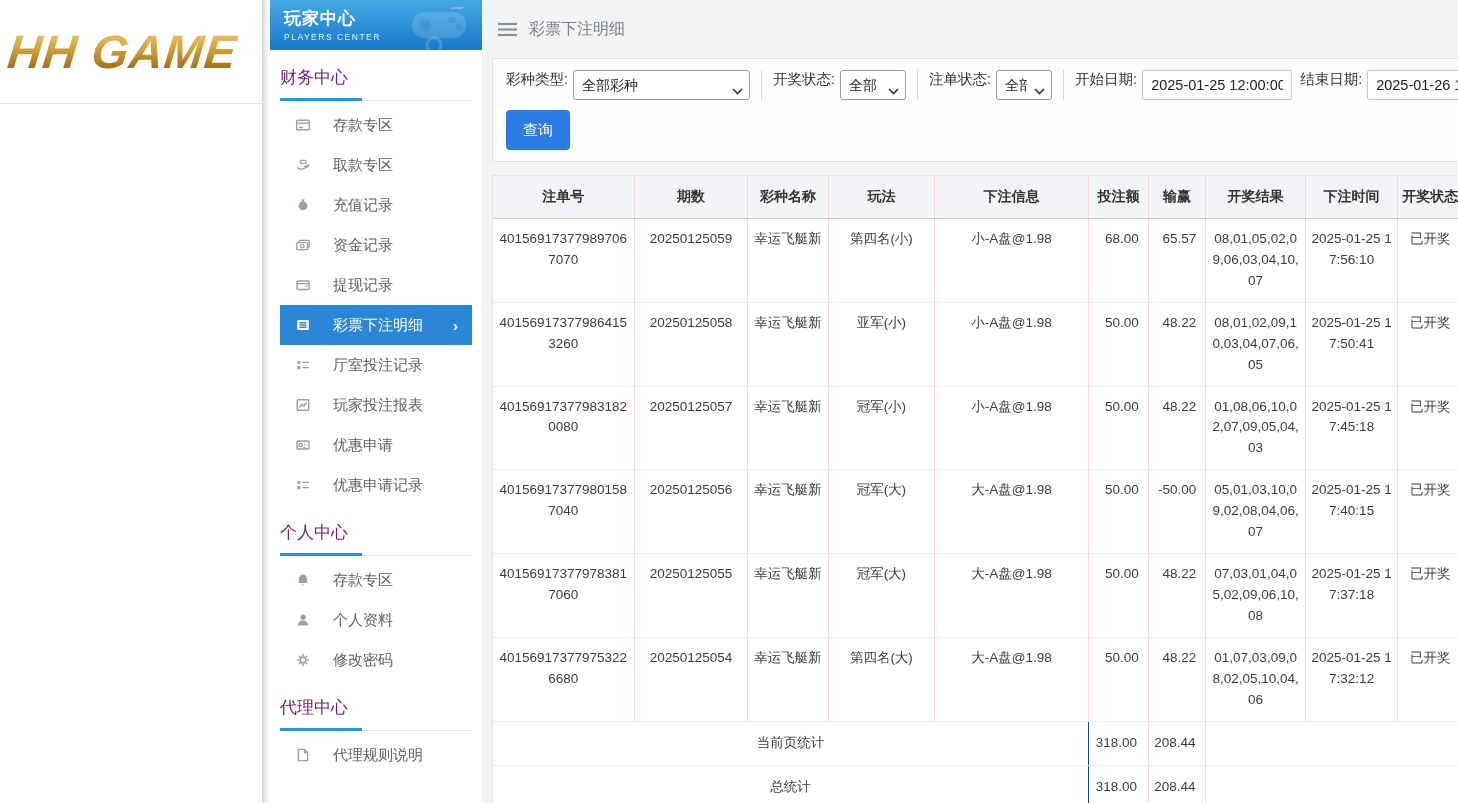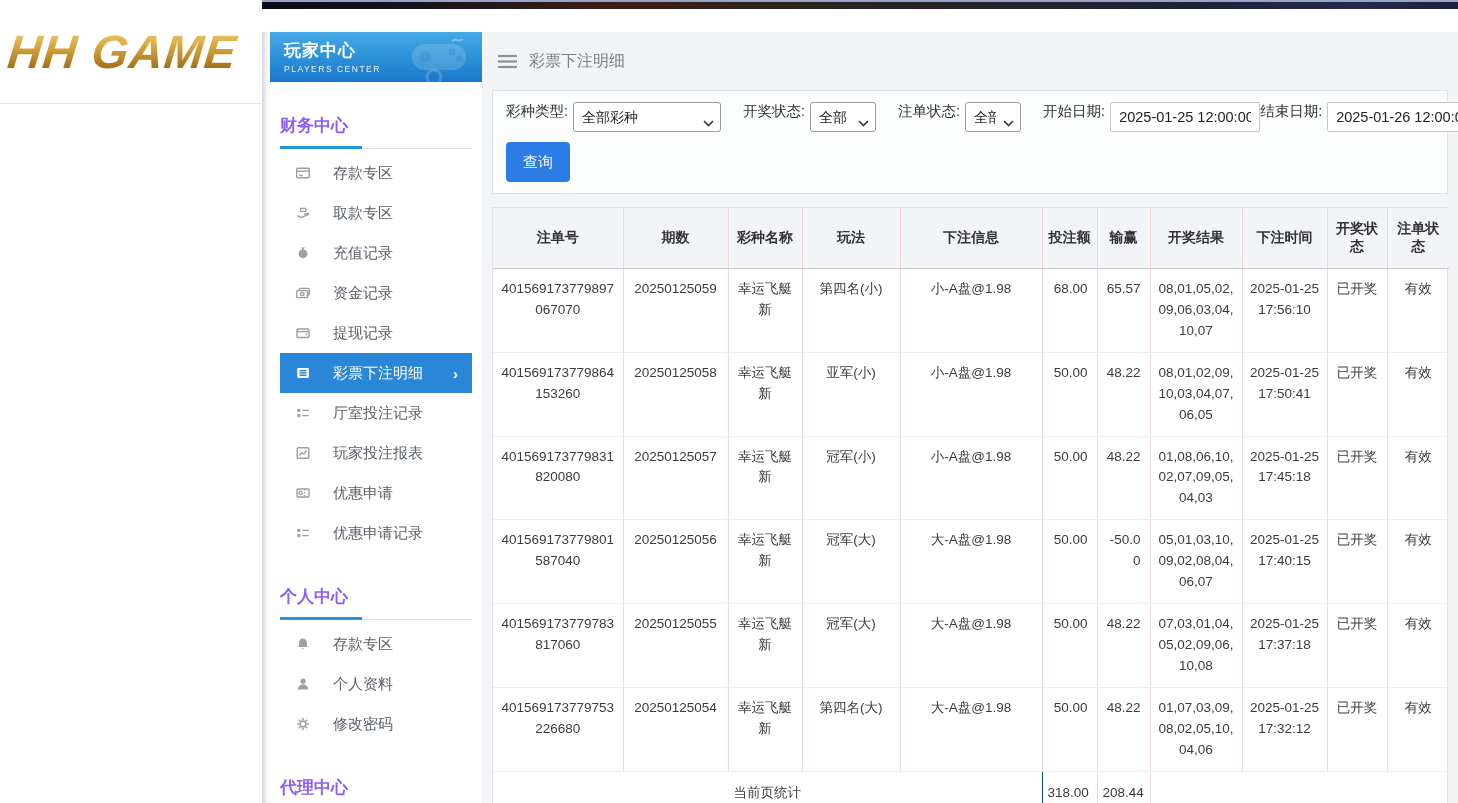--- a/index.html
+++ b/index.html
@@ -11,36 +11,36 @@
   
   .logo-col { width:262px; background:#fff; flex:none; }
   .logo-box { height:104px; border-bottom:1px solid #e4e4e4; display:flex; align-items:center; overflow:hidden; padding-left:8px; }
   .logo-text {
     font-size:47px; font-weight:bold; font-style:italic; letter-spacing:1px; white-space:nowrap;
     background:linear-gradient(180deg,#f3d88a 0%,#d8a83e 40%,#a5741c 78%,#8a5c10 100%);
     -webkit-background-clip:text; background-clip:text; color:transparent; transform:skewX(-6deg);
   }
 
   
-  .right-col { flex:1; display:flex; flex-direction:column; min-width:0;gap:23px; }
+  .right-col { flex:1; display:flex; flex-direction:row; min-width:0; }
   .top-dark-bar { height:9px; flex:none;
     border-top:2px solid #9aa3c8;
     background:linear-gradient(90deg,#0b0b14 0%,#15121c 12%,#3a2017 30%,#2b241f 45%,#23232a 60%,#1c2235 78%,#232a4e 92%,#1a1f3a 100%); }
   .right-inner { flex:1; display:flex; min-height:0; }
 
   
   .sidebar { width:220px; flex:none; background:#fff; overflow:hidden;
     box-shadow:inset 7px 0 9px -7px rgba(20,20,40,.35); }
   .sb-header { margin-left:8px; height:50px; position:relative; overflow:hidden; padding:7px 0 0 14px;
     background:linear-gradient(180deg,#45a9e6 0%,#2b8fd6 55%,#1a77c9 100%); }
   .sb-header .t1 { color:#fff; font-size:17px; font-weight:bold; letter-spacing:1px; }
   .sb-header .t2 { color:#eaf4fc; font-size:8.5px; letter-spacing:1.5px; margin-top:2px; }
   .sb-header .pad-art { position:absolute; right:4px; top:2px; }
   .sb-body { padding:0 10px 0 18px; }
-  .sb-section-title { font-size:17px; color:#8b5cf6; margin-top:32px; font-weight:bold; }
+  .sb-section-title { font-size:17px; color:#701a75; margin-top:16px; font-weight:normal; }
   .sb-underline { margin-top:9px; height:3px; position:relative; border-bottom:1px solid #e2e2e2; }
   .sb-underline .blue { position:absolute; left:0; top:0; width:82px; height:3px; background:#2196e0; }
   .sb-items { margin-top:4px; }
   .sb-item { display:flex; align-items:center; height:40px; padding:0 6px 0 15px; cursor:pointer; color:#5a5f66; }
   .sb-item .icn { width:17px; height:17px; flex:none; color:#9aa0a8; display:flex; align-items:center; }
   .sb-item .lbl { font-size:15px; margin-left:21px; flex:1; }
   .sb-item .chev { display:none; color:#fff; font-size:15px; font-weight:bold; margin-right:8px; }
   .sb-item.active { background:#2a87d8; color:#fff; }
   .sb-item.active .icn { color:#fff; }
   .sb-item.active .chev { display:block; }
@@ -53,21 +53,21 @@
 
   .panel { background:#fcfdfd; border:1px solid #dfe1e4; }
 
   .filter-panel { padding:11px 13px; }
   .filter-row { display:flex; align-items:flex-start; }
   .f-label { font-size:14.5px; color:#333; margin-right:5px; white-space:nowrap; }
   .sel-wrap { position:relative; display:inline-block; }
   select { appearance:none; -webkit-appearance:none; border:1px solid #9b9b9b; border-radius:3px; background:#fff;
     height:30px; font-size:14px; color:#222; padding:0 24px 0 8px; font-family:inherit; }
   .sel-wrap .sel-chev { position:absolute; right:7px; top:11px; pointer-events:none; }
-  .sel-lottery select { width:148px; }
+  .sel-lottery select { width:177px; }
   .sel-draw select { width:66px; }
   .sel-order select { width:56px; }
   .v-sep { width:1px; height:30px; background:#d9d9d9; margin:0 11px; }
   .date-input { border:1px solid #c7c7c7; border-radius:2px; height:30px; width:150px; padding:0 8px;
     font-size:14.5px; color:#222; font-family:inherit; background:#fff; }
   .gap8 { width:8px; }
   .btn-row { margin-top:10px; }
   .query-btn { background:#2b7ce4; color:#fff; border:none; border-radius:4px; height:40px; padding:0 17px;
     font-size:15px; cursor:pointer; font-family:inherit; }
 

